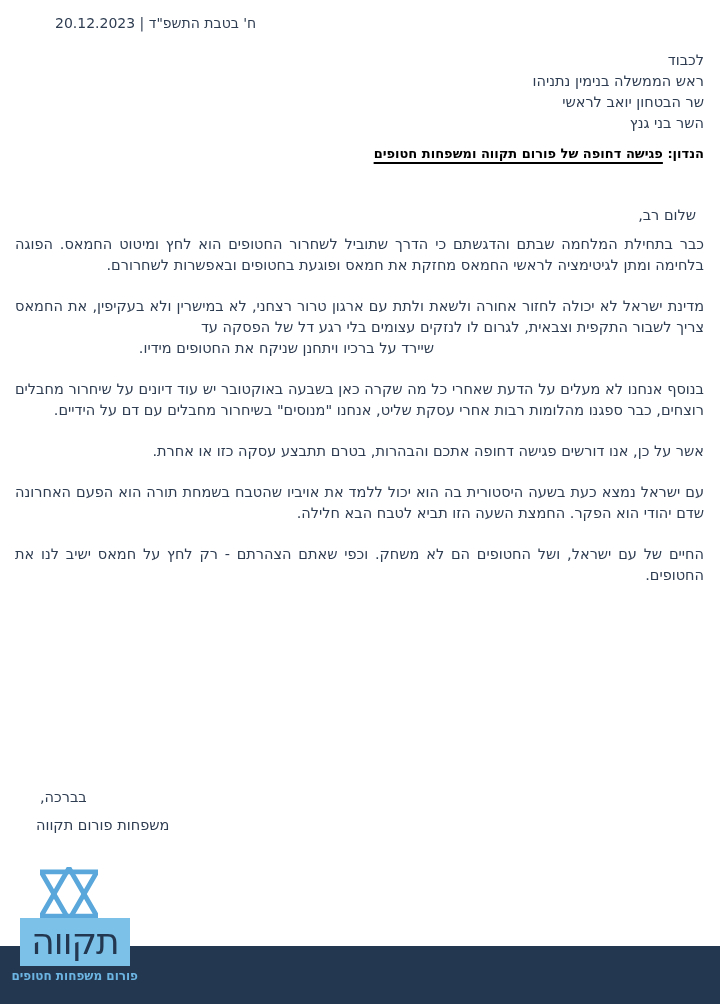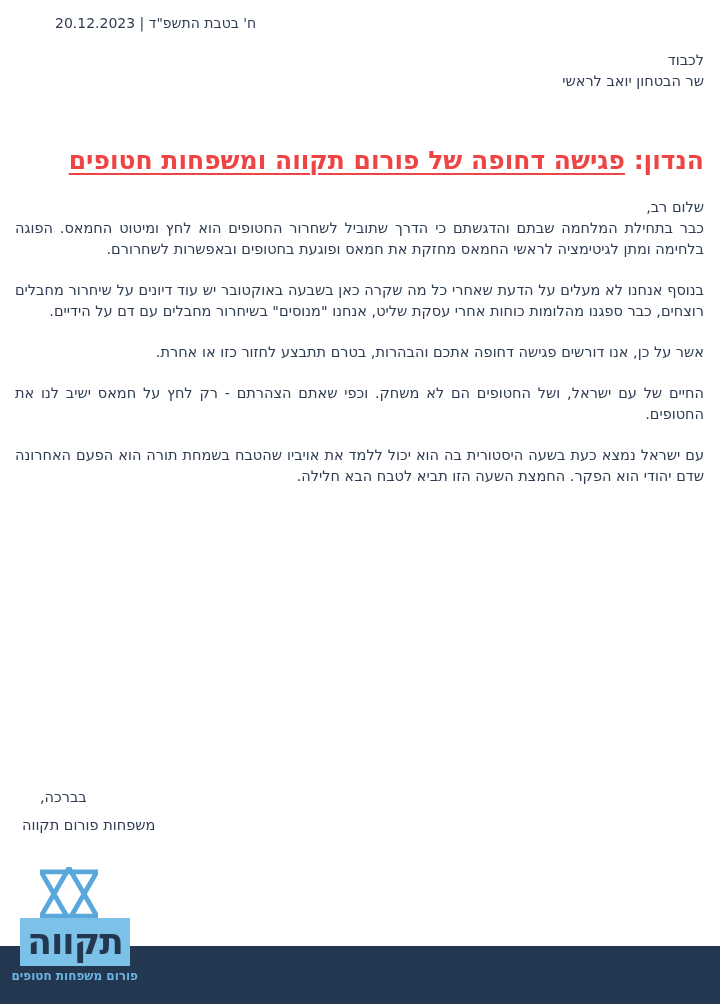--- a/index.html
+++ b/index.html
@@ -19,65 +19,65 @@
     white-space:nowrap;
   }
   .recipients{
     position:absolute;top:50px;right:16px;
     direction:rtl;
     font-size:14.5px;line-height:21px;
   }
   .subject-line{
     position:absolute;top:146px;right:16px;left:32px;
     direction:rtl;text-align:right;
-    font-weight:bold;font-size:25px;color:#ef4444;
+    font-weight:bold;font-size:13px;color:#000000;
     white-space:nowrap;
   }
   .subject-title{
     text-decoration:underline;
     text-decoration-thickness:2px;
     text-underline-offset:4px;
   }
   .body-text{
     position:absolute;top:197px;right:16px;left:15px;
     direction:rtl;
     text-align:justify;text-align-last:right;
     font-size:14.5px;line-height:21px;color:#2f3d52;
   }
-  .greeting{margin:0;}
+  .greeting{margin:8px;}
   .para{margin:0 0 20px 0;}
   .para:first-of-type{margin-top:0;}
   .p3-last{
     direction:rtl;text-align:right;
     margin-right:270px;
     white-space:nowrap;
     text-align-last:right;
   }
   .sig-closing{
     position:absolute;top:789px;left:40px;
     direction:rtl;font-size:14.5px;
   }
   .sig-name{
-    position:absolute;top:817px;left:22px;
+    position:absolute;top:817px;left:36px;
     direction:rtl;font-size:14.5px;white-space:nowrap;
   }
   .footer-bar{
     position:absolute;left:0;right:0;top:946px;height:58px;
     background:#233750;
   }
   .star-icon{
     position:absolute;left:40px;top:867px;
     width:58px;height:54px;
   }
   .logo-wordmark{
     position:absolute;left:20px;top:918px;
     width:110px;height:48px;
     background:#7cc2e8;
     color:#233750;
-    font-weight:bold;font-size:36px;line-height:48px;
+    font-weight:normal;font-size:36px;line-height:48px;
     text-align:center;letter-spacing:-1px;
     direction:rtl;overflow:hidden;
     z-index:2;
   }
   .logo-subtitle{
     position:absolute;left:16px;top:969px;
     width:122px;
     color:#6cb4e2;
     font-weight:bold;font-size:12px;
     text-align:center;direction:rtl;white-space:nowrap;
@@ -86,34 +86,40 @@
 </style>
 </head>
 <body>
 
 <div class="page">
 
   <div class="date-line" dir="rtl">ח' בטבת התשפ"ד | 20.12.2023</div>
 
   <div class="recipients">
     <div>לכבוד</div>
+    <div>ראש הממשלה בנימין נתניהו</div>
     <div>שר הבטחון יואב לראשי</div>
+    <div>השר בני גנץ</div>
   </div>
 
   <div class="subject-line">
     <span>הנדון: </span><span class="subject-title">פגישה דחופה של פורום תקווה ומשפחות חטופים</span>
   </div>
 
   <div class="body-text">
     <div class="greeting">שלום רב,</div>
     <div class="para">כבר בתחילת המלחמה שבתם והדגשתם כי הדרך שתוביל לשחרור החטופים הוא לחץ ומיטוט החמאס. הפוגה בלחימה ומתן לגיטימציה לראשי החמאס מחזקת את חמאס ופוגעת בחטופים ובאפשרות לשחרורם.</div>
-    <div class="para">בנוסף אנחנו לא מעלים על הדעת שאחרי כל מה שקרה כאן בשבעה באוקטובר יש עוד דיונים על שיחרור מחבלים רוצחים, כבר ספגנו מהלומות כוחות אחרי עסקת שליט, אנחנו "מנוסים" בשיחרור מחבלים עם דם על הידיים.</div>
-    <div class="para">אשר על כן, אנו דורשים פגישה דחופה אתכם והבהרות, בטרם תתבצע לחזור כזו או אחרת.</div>
+    <div class="para">
+      <div>מדינת ישראל לא יכולה לחזור אחורה ולשאת ולתת עם ארגון טרור רצחני, לא במישרין ולא בעקיפין, את החמאס צריך לשבור התקפית וצבאית, לגרום לו לנזקים עצומים בלי רגע דל של הפסקה עד</div>
+      <div class="p3-last">שיירד על ברכיו ויתחנן שניקח את החטופים מידיו.</div>
+    </div>
+    <div class="para">בנוסף אנחנו לא מעלים על הדעת שאחרי כל מה שקרה כאן בשבעה באוקטובר יש עוד דיונים על שיחרור מחבלים רוצחים, כבר ספגנו מהלומות רבות אחרי עסקת שליט, אנחנו "מנוסים" בשיחרור מחבלים עם דם על הידיים.</div>
+    <div class="para">אשר על כן, אנו דורשים פגישה דחופה אתכם והבהרות, בטרם תתבצע עסקה כזו או אחרת.</div>
+    <div class="para">עם ישראל נמצא כעת בשעה היסטורית בה הוא יכול ללמד את אויביו שהטבח בשמחת תורה הוא הפעם האחרונה שדם יהודי הוא הפקר. החמצת השעה הזו תביא לטבח הבא חלילה.</div>
     <div class="para">החיים של עם ישראל, ושל החטופים הם לא משחק. וכפי שאתם הצהרתם - רק לחץ על חמאס ישיב לנו את החטופים.</div>
-    <div class="para">עם ישראל נמצא כעת בשעה היסטורית בה הוא יכול ללמד את אויביו שהטבח בשמחת תורה הוא הפעם האחרונה שדם יהודי הוא הפקר. החמצת השעה הזו תביא לטבח הבא חלילה.</div>
   </div>
 
   <div class="sig-closing">בברכה,</div>
   <div class="sig-name">משפחות פורום תקווה</div>
 
   <div class="footer-bar"></div>
 
   <svg class="star-icon" viewBox="0 0 60 56" xmlns="http://www.w3.org/2000/svg">
     <polygon points="30,1 59,51 1,51" fill="none" stroke="#5aa7db" stroke-width="5"></polygon>
     <polygon points="30,55 1,5 59,5" fill="none" stroke="#5aa7db" stroke-width="5"></polygon>

